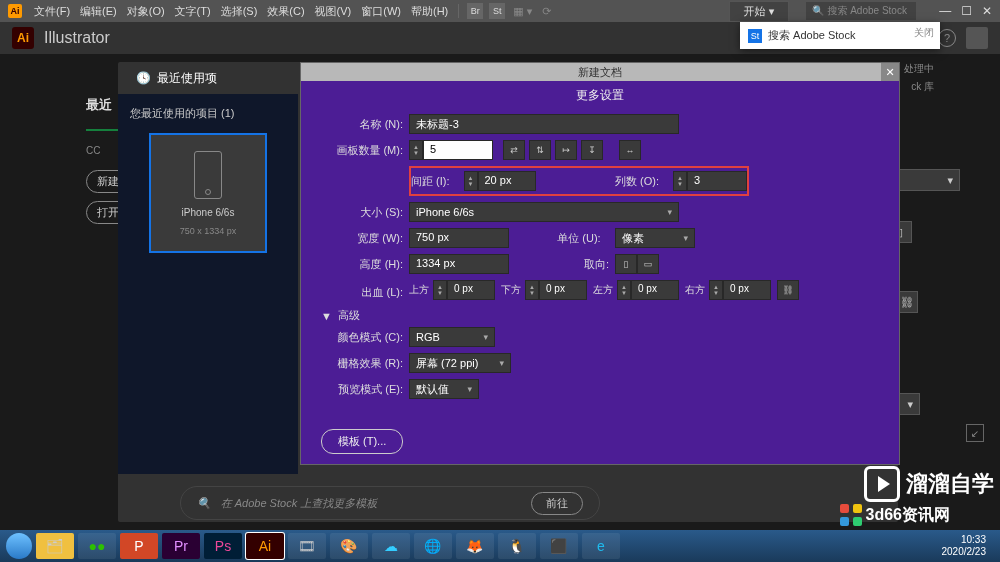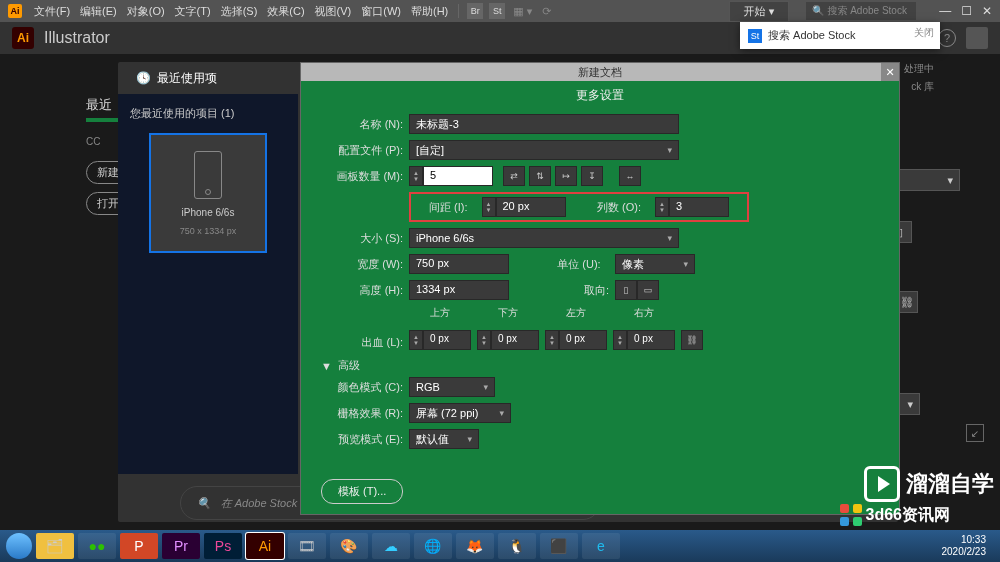--- a/index.html
+++ b/index.html
@@ -43,38 +43,38 @@
 .rpanel .link{width:22px;height:22px;background:#3a3a3a;border:1px solid #555;display:flex;align-items:center;justify-content:center}
 
 .recent-panel{position:absolute;left:118px;top:94px;width:180px;height:380px;background:#0f172a;padding:12px}
 .recent-panel .hd{font-size:11px;color:#ccc;margin-bottom:12px}
 .thumb{width:118px;height:120px;border:2px solid #1473e6;background:#3a3a3a;display:flex;flex-direction:column;align-items:center;justify-content:center;margin:0 auto}
 .phone{width:28px;height:48px;border:1px solid #888;border-radius:3px;position:relative}
 .phone:after{content:"";position:absolute;bottom:3px;left:50%;width:4px;height:4px;border:1px solid #888;border-radius:50%;transform:translateX(-50%)}
 .thumb-txt{text-align:center;font-size:10px;margin-top:8px}
 .thumb-sub{color:#888;font-size:9px}
 
-.dialog{position:absolute;left:300px;top:62px;width:600px;background:#15803d;color:#ddd;z-index:10;border:1px solid #666}
+.dialog{position:absolute;left:300px;top:62px;width:600px;background:#4c1d95;color:#ddd;z-index:10;border:1px solid #666}
 .dialog .dtitle{height:18px;background:#b8b8b8;color:#333;font-size:11px;text-align:center;line-height:18px;position:relative}
 .dialog .dclose{position:absolute;right:0;top:0;width:18px;height:18px;background:#888;color:#fff;text-align:center;line-height:18px;font-size:11px}
 .dialog .dhdr{text-align:center;padding:6px;font-size:12px;color:#eee}
 .dialog .body{padding:4px 20px 14px}
 .frow{display:flex;align-items:center;margin-bottom:6px;font-size:11px}
 .flabel{width:88px;text-align:right;padding-right:6px;color:#ddd}
 .finput{background:#3a3a3a;border:1px solid #282828;color:#fff;padding:2px 6px;height:20px}
 .fselect{background:#3a3a3a;border:1px solid #282828;color:#fff;padding:2px 6px;height:20px;display:flex;align-items:center;justify-content:space-between}
 .fselect .chev{font-size:9px;color:#aaa}
 .spin{display:flex;align-items:center}
 .spin .ar{width:14px;height:20px;background:#3a3a3a;border:1px solid #282828;display:flex;flex-direction:column;align-items:center;justify-content:center;font-size:6px;line-height:6px;color:#aaa}
 .btn-row{display:flex;gap:4px}
 .tbtn{width:22px;height:20px;background:#3a3a3a;border:1px solid #282828;display:flex;align-items:center;justify-content:center;font-size:9px;color:#ccc}
-.redbox{border:2px solid #e04040;padding:3px 18px;display:flex;align-items:center;gap:14px}
+.redbox{border:2px solid #e04040;padding:3px 0;display:flex;align-items:center;gap:14px}
 .section-label{font-size:11px;color:#ddd;margin:8px 0 4px;display:flex;align-items:center;gap:6px}
 .bleed-grid{display:flex;gap:6px;align-items:flex-end}
-.bleed-col{display:flex;flex-direction:column;align-items:center;gap:10px;font-size:10px}
+.bleed-col{display:flex;flex-direction:row;align-items:center;gap:4px;font-size:10px}
 .dlg-footer{display:flex;justify-content:space-between;padding:10px 20px;align-items:center}
 .obtn{border:1px solid #ccc;border-radius:12px;padding:4px 16px;font-size:11px;color:#eee;background:transparent}
 
 .stock-search{position:absolute;left:180px;bottom:42px;width:420px;height:34px;border:1px solid #444;border-radius:18px;display:flex;align-items:center;padding:0 16px;gap:10px;color:#888;font-size:11px;font-style:italic}
 .go-btn{border:1px solid #888;border-radius:14px;padding:3px 14px;font-size:11px;color:#ccc;margin-left:auto;font-style:normal}
 
 .wm1{position:absolute;right:6px;bottom:60px;display:flex;align-items:center;gap:6px;color:#fff;font-size:22px;font-weight:bold;z-index:30}
 .wm1 .play{width:36px;height:36px;border:3px solid #fff;border-radius:6px;display:flex;align-items:center;justify-content:center}
 .wm1 .play:before{content:"";border-left:12px solid #fff;border-top:8px solid transparent;border-bottom:8px solid transparent;margin-left:3px}
 .wm2{position:absolute;right:50px;bottom:36px;color:#fff;font-size:16px;font-weight:bold;z-index:30;display:flex;align-items:center;gap:4px}
@@ -133,21 +133,21 @@
       <div class="st">St</div>
       <span>搜索 Adobe Stock</span>
     </div>
 </div>
 <div style="position:absolute;right:66px;top:62px;font-size:10px;color:#888;z-index:4">处理中</div>
 <div style="position:absolute;right:66px;top:80px;font-size:10px;color:#888;z-index:4">ck 库</div>
 
 <div class="bg-area"></div>
 
 <div class="left-labels">
-  <div class="lbl" style="border-bottom:4px solid #15803d;padding-bottom:4px;font-weight:normal">最近</div>
+  <div class="lbl" style="border-bottom:2px solid #15803d;padding-bottom:15px;font-weight:bold">最近</div>
   <div class="lbl" style="font-size:10px;color:#888">CC</div>
   <div class="pill">新建</div><br>
   <div class="pill">打开</div>
 </div>
 
 <div class="newdoc-bg">
   <div class="tab-row">
     <div class="tab active">
         <span>🕓</span>
         <span>最近使用项</span>
@@ -216,27 +216,20 @@
 <div class="dialog">
   <div class="dtitle">
     <span>新建文档</span>
     <div class="dclose">✕</div>
   </div>
   <div class="dhdr">更多设置</div>
   <div class="body">
     <div class="frow">
       <div class="flabel">名称 (N):</div>
       <div class="finput" style="width:270px">未标题-3</div>
-    </div>
-    <div class="frow">
-      <div class="flabel">配置文件 (P):</div>
-      <div class="fselect" style="width:270px">
-          <span>[自定]</span>
-          <span class="chev"></span>
-        </div>
     </div>
     <div class="frow">
       <div class="flabel">画板数量 (M):</div>
       <div class="spin">
           <div class="ar">▲<br>▼</div>
           <div class="finput" style="width:70px;background:#fff;color:#000">5</div>
         </div>
       <div class="btn-row" style="margin-left:10px">
         <div class="tbtn">⇄</div>
         <div class="tbtn">⇅</div>
@@ -246,21 +239,21 @@
         <div class="tbtn">↔</div>
       </div>
     </div>
 
     <div class="frow">
       <div class="flabel"></div>
       <div class="redbox" style="width:340px">
         <span>间距 (I):</span>
         <div class="spin">
             <div class="ar">▲<br>▼</div>
-            <div class="finput" style="width:70px">20 px</div>
+            <div class="finput" style="width:58px">20 px</div>
           </div>
         <span style="margin-left:auto">列数 (O):</span>
         <div class="spin">
             <div class="ar">▲<br>▼</div>
             <div class="finput" style="width:60px">3</div>
           </div>
       </div>
     </div>
     <div class="frow">
       <div class="flabel">大小 (S):</div>

